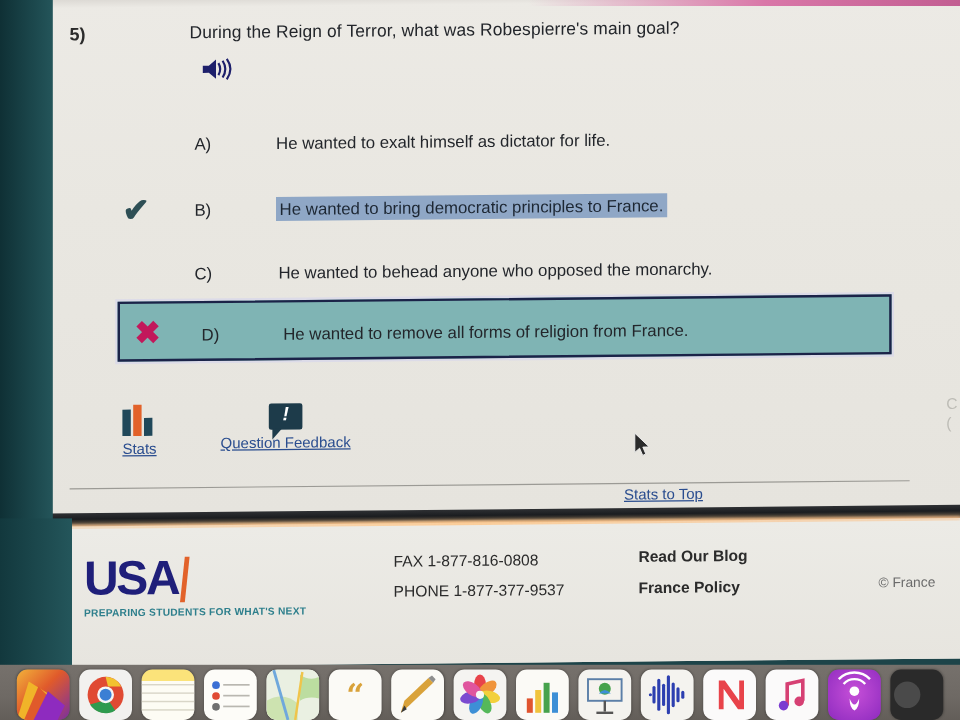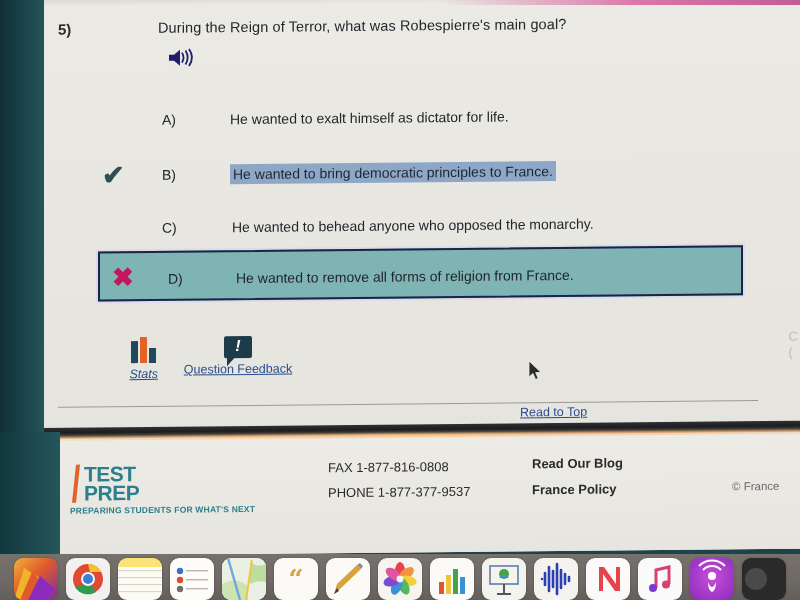--- a/index.html
+++ b/index.html
@@ -76,21 +76,21 @@
   }
   .optD{top:267px;}
   .optD .mark{left:72px;top:-2px;}
   .optD .letter{left:128px;}
   .optD .otext{left:196px;}
 
   .xmark{font-size:26px;font-weight:bold;color:#c2185b;line-height:26px;font-family:"Liberation Sans",sans-serif;}
   .checkmark{font-size:27px;font-weight:bold;color:#2e4f55;line-height:26px;}
 
   
-  .stats-wrap{position:absolute;left:62px;top:338px;width:56px;text-align:right;cursor:pointer;font-style:italic;}
+  .stats-wrap{position:absolute;left:62px;top:338px;width:56px;text-align:left;cursor:pointer;}
   .qf-wrap{position:absolute;left:118px;top:338px;width:160px;text-align:center;cursor:pointer;}
   .linklabel{
     font-size:12.5px;color:#2a4d8f;text-decoration:underline;display:inline-block;margin-top:4px;
   }
   .bars{display:inline-block;height:26px;}
   .bars i{display:inline-block;width:7px;margin-right:2px;vertical-align:bottom;}
   .b1{height:22px;background:#20485a;}
   .b2{height:26px;background:#e2622a;}
   .b3{height:15px;background:#20485a;}
 
@@ -231,34 +231,31 @@
       </div>
 
       <div class="qf-wrap">
         <div class="bubble">
             <span>!</span>
           </div>
         <div class="linklabel">Question Feedback</div>
       </div>
 
       <div class="hr-line"></div>
-      <div class="backtop">Read to Top</div>
+      <div class="backtop">Stats to Top</div>
     </div>
 
     <div class="divider"></div>
     <div class="glare"></div>
 
     <div class="page-bottom">
       <div class="logo">
         <div class="logo-row">
+          <div class="logo-usa">USA</div>
           <div class="logo-bar"></div>
-          <div class="logo-tp">
-            <div>TEST</div>
-            <div>PREP</div>
-          </div>
         </div>
         <div class="logo-tag">PREPARING STUDENTS FOR WHAT'S NEXT</div>
       </div>
 
       <div class="fax">FAX 1-877-816-0808</div>
       <div class="phone">PHONE 1-877-377-9537</div>
       <div class="blog">Read Our Blog</div>
       <div class="privacy">France Policy</div>
       <div class="copy">© France</div>
     </div>

